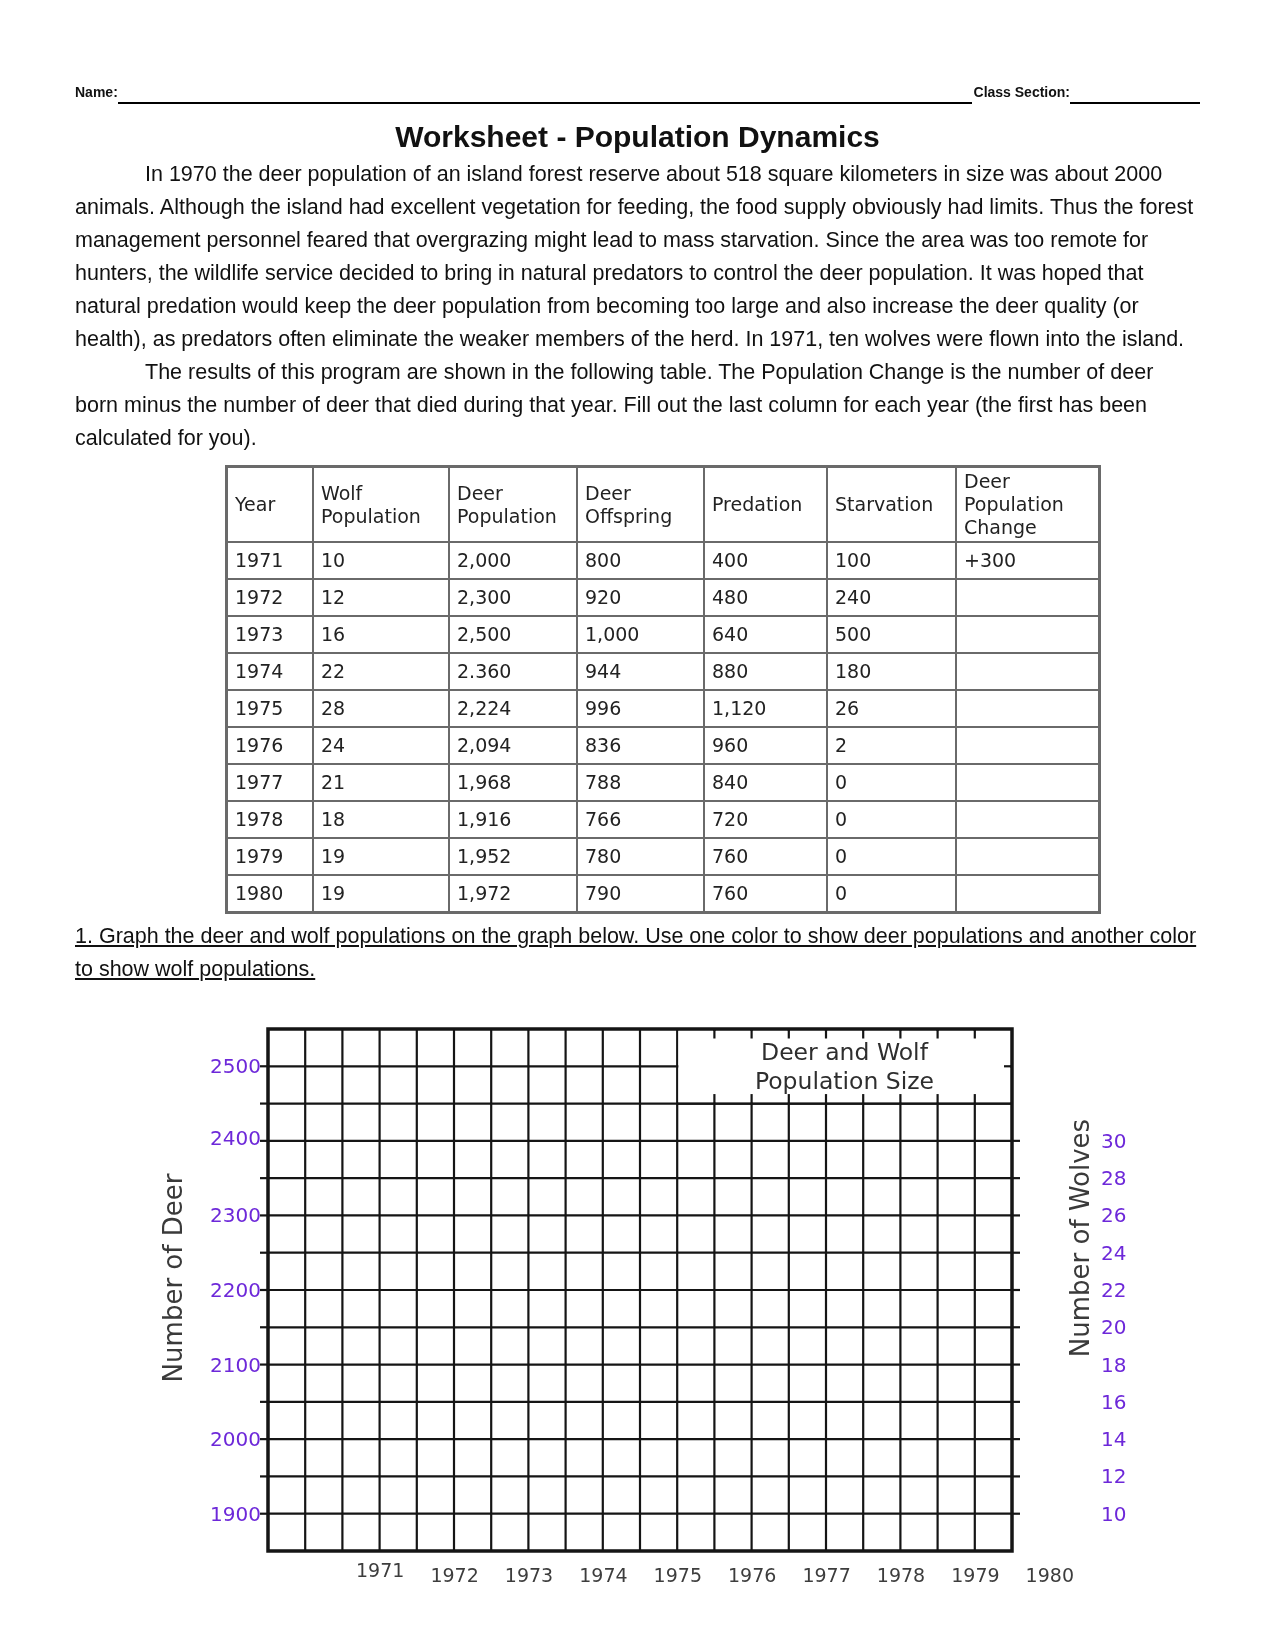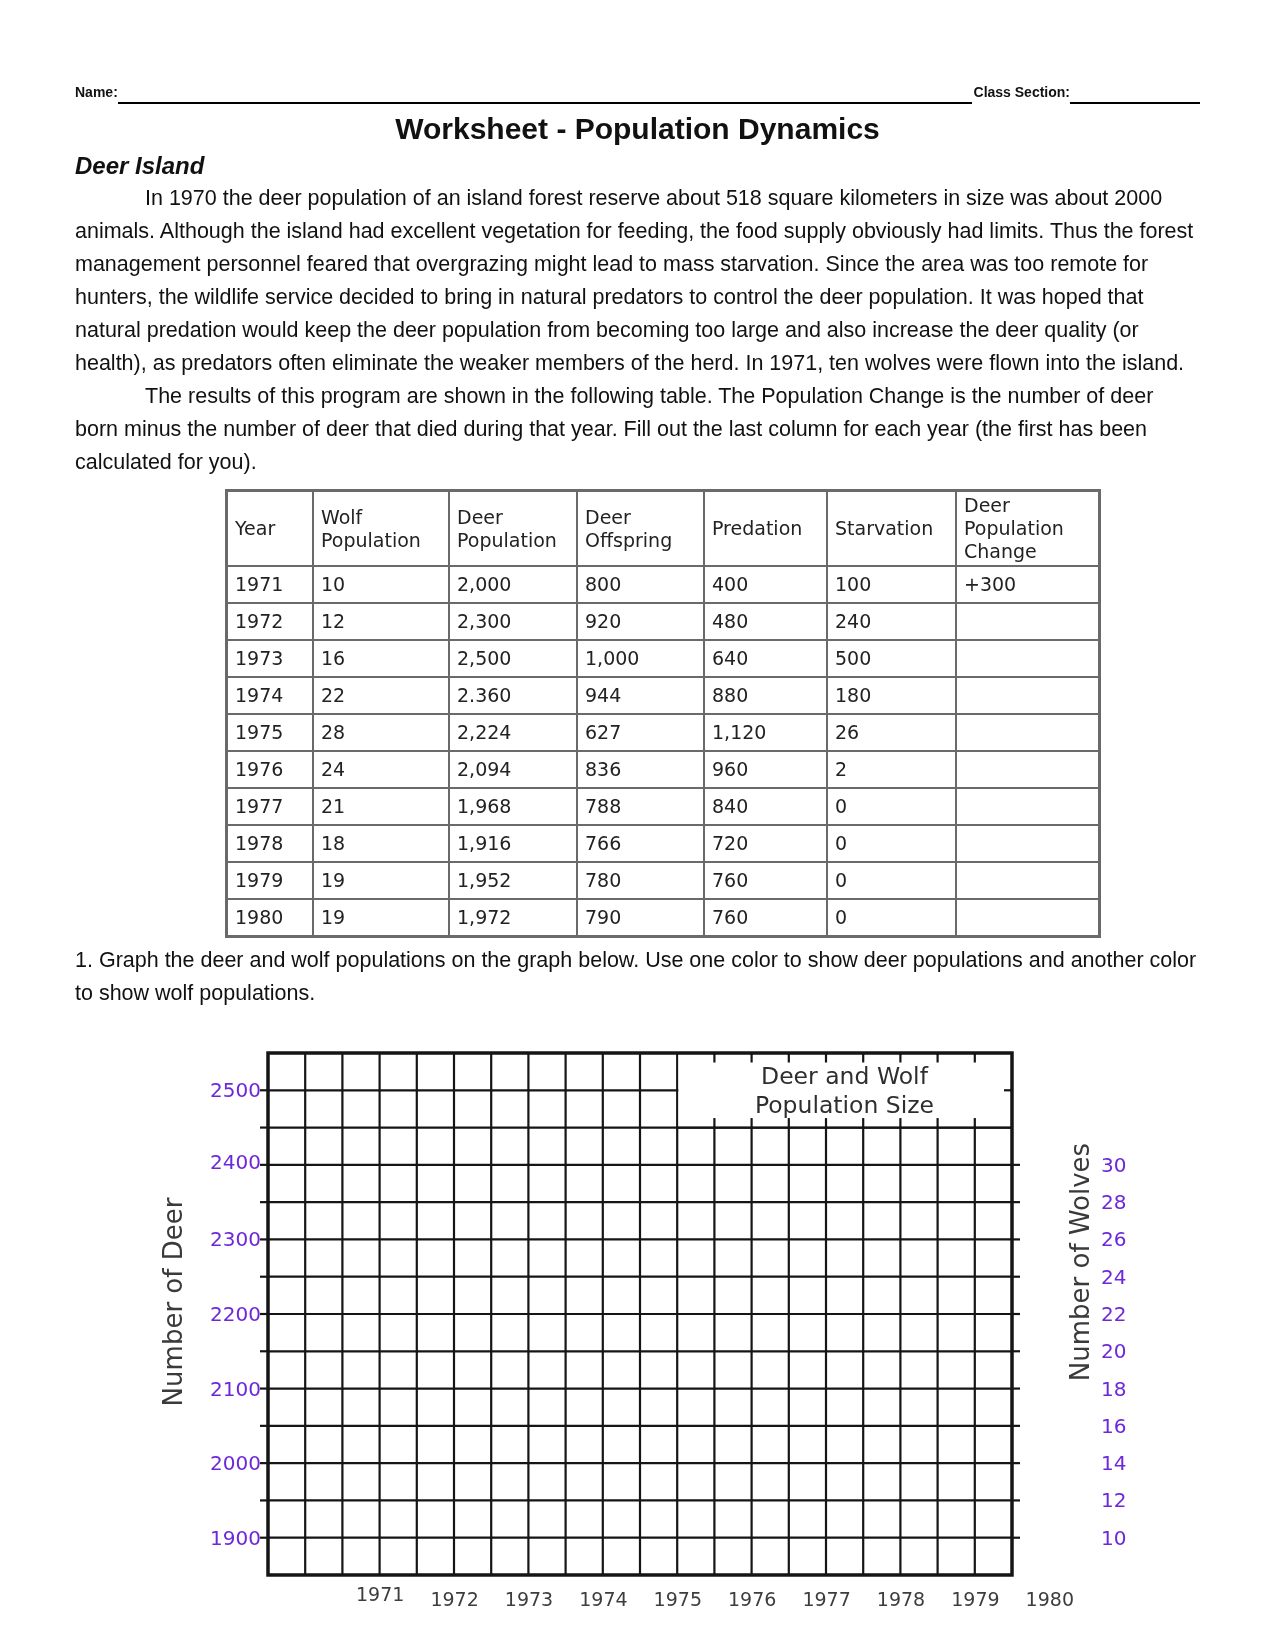--- a/index.html
+++ b/index.html
@@ -6,36 +6,36 @@
   .page{
     width:1275px;height:1651px;margin:0 auto;background:#fff;color:#111;
     font-family:"Liberation Sans",sans-serif;position:relative;box-sizing:border-box;
     padding:78px 75px 0 75px;overflow:hidden;
   }
   
   .topline{display:flex;align-items:flex-end;font-weight:bold;font-size:14px;line-height:24px;}
   .blankline{border-bottom:2px solid #000;height:24px;}
   .blank-name{flex:1 1 auto;margin-right:2px;}
   .blank-class{width:130px;}
-  .doc-title{text-align:center;font-weight:bold;font-size:30px;margin:8px 0 4px 0;}
+  .doc-title{text-align:center;font-weight:bold;font-size:30px;margin:16px 0 4px 0;}
   .section-head{font-weight:bold;font-style:italic;font-size:24px;margin:6px 0 2px 0;}
   .para{font-size:21.5px;line-height:33px;margin:0;text-indent:70px;}
   
   .popTable{
     border-collapse:collapse;margin:10px 0 6px 150px;
     font-family:"DejaVu Sans",sans-serif;font-size:19px;color:#222;
     border:3px solid #6a6a6a;
   }
   .popTable th,.popTable td{
     border:2px solid #6a6a6a;padding:2px 7px;text-align:left;font-weight:normal;
     vertical-align:middle;background:#fff;
   }
   .popTable th{line-height:23px;}
   .popTable td{height:31px;line-height:23px;}
-  .question{font-size:21.5px;line-height:33px;margin:6px 0 0 0;}
+  .question{font-size:21.5px;line-height:33px;margin:6px 0 0 0;text-decoration:underline;}
   
   .graph-wrap{position:relative;width:1125px;height:650px;margin-top:2px;}
   .gsvg{position:absolute;left:185px;top:33px;}
   .axis-num{
     position:absolute;font-family:"DejaVu Sans",sans-serif;color:#6d28d9;
     font-size:20px;line-height:22px;white-space:nowrap;
   }
   .axis-num.left{width:100px;text-align:right;}
   .axis-title{
     position:absolute;font-family:"DejaVu Sans",sans-serif;color:#3a3a3a;
@@ -54,21 +54,20 @@
 
   <div class="topline">
     <span>Name:</span>
     <span class="blankline blank-name"></span>
     <span>Class Section:</span>
     <span class="blankline blank-class"></span>
   </div>
 
   <div class="doc-title">Worksheet - Population Dynamics</div>
 
-  <div class="section-head">Deer Island</div>
 
   <p class="para">In 1970 the deer population of an island forest reserve about 518 square kilometers in size was about 2000 animals. Although the island had excellent vegetation for feeding, the food supply obviously had limits. Thus the forest management personnel feared that overgrazing might lead to mass starvation. Since the area was too remote for hunters, the wildlife service decided to bring in natural predators to control the deer population. It was hoped that natural predation would keep the deer population from becoming too large and also increase the deer quality (or health), as predators often eliminate the weaker members of the herd. In 1971, ten wolves were flown into the island.</p>
   <p class="para">The results of this program are shown in the following table. The Population Change is the number of deer born minus the number of deer that died during that year. Fill out the last column for each year (the first has been calculated for you).</p>
 
   <table class="popTable">
     <thead>
       <tr id="tblHead">
           <th style="width: 70px; margin-top: 35px;">Year</th>
           <th style="width: 120px;">Wolf Population</th>
           <th style="width: 112px;">Deer Population</th>
@@ -112,21 +111,21 @@
           <td>2.360</td>
           <td>944</td>
           <td>880</td>
           <td>180</td>
           <td></td>
         </tr>
         <tr>
           <td>1975</td>
           <td>28</td>
           <td>2,224</td>
-          <td>627</td>
+          <td>996</td>
           <td>1,120</td>
           <td>26</td>
           <td></td>
         </tr>
         <tr>
           <td>1976</td>
           <td>24</td>
           <td>2,094</td>
           <td>836</td>
           <td>960</td>

